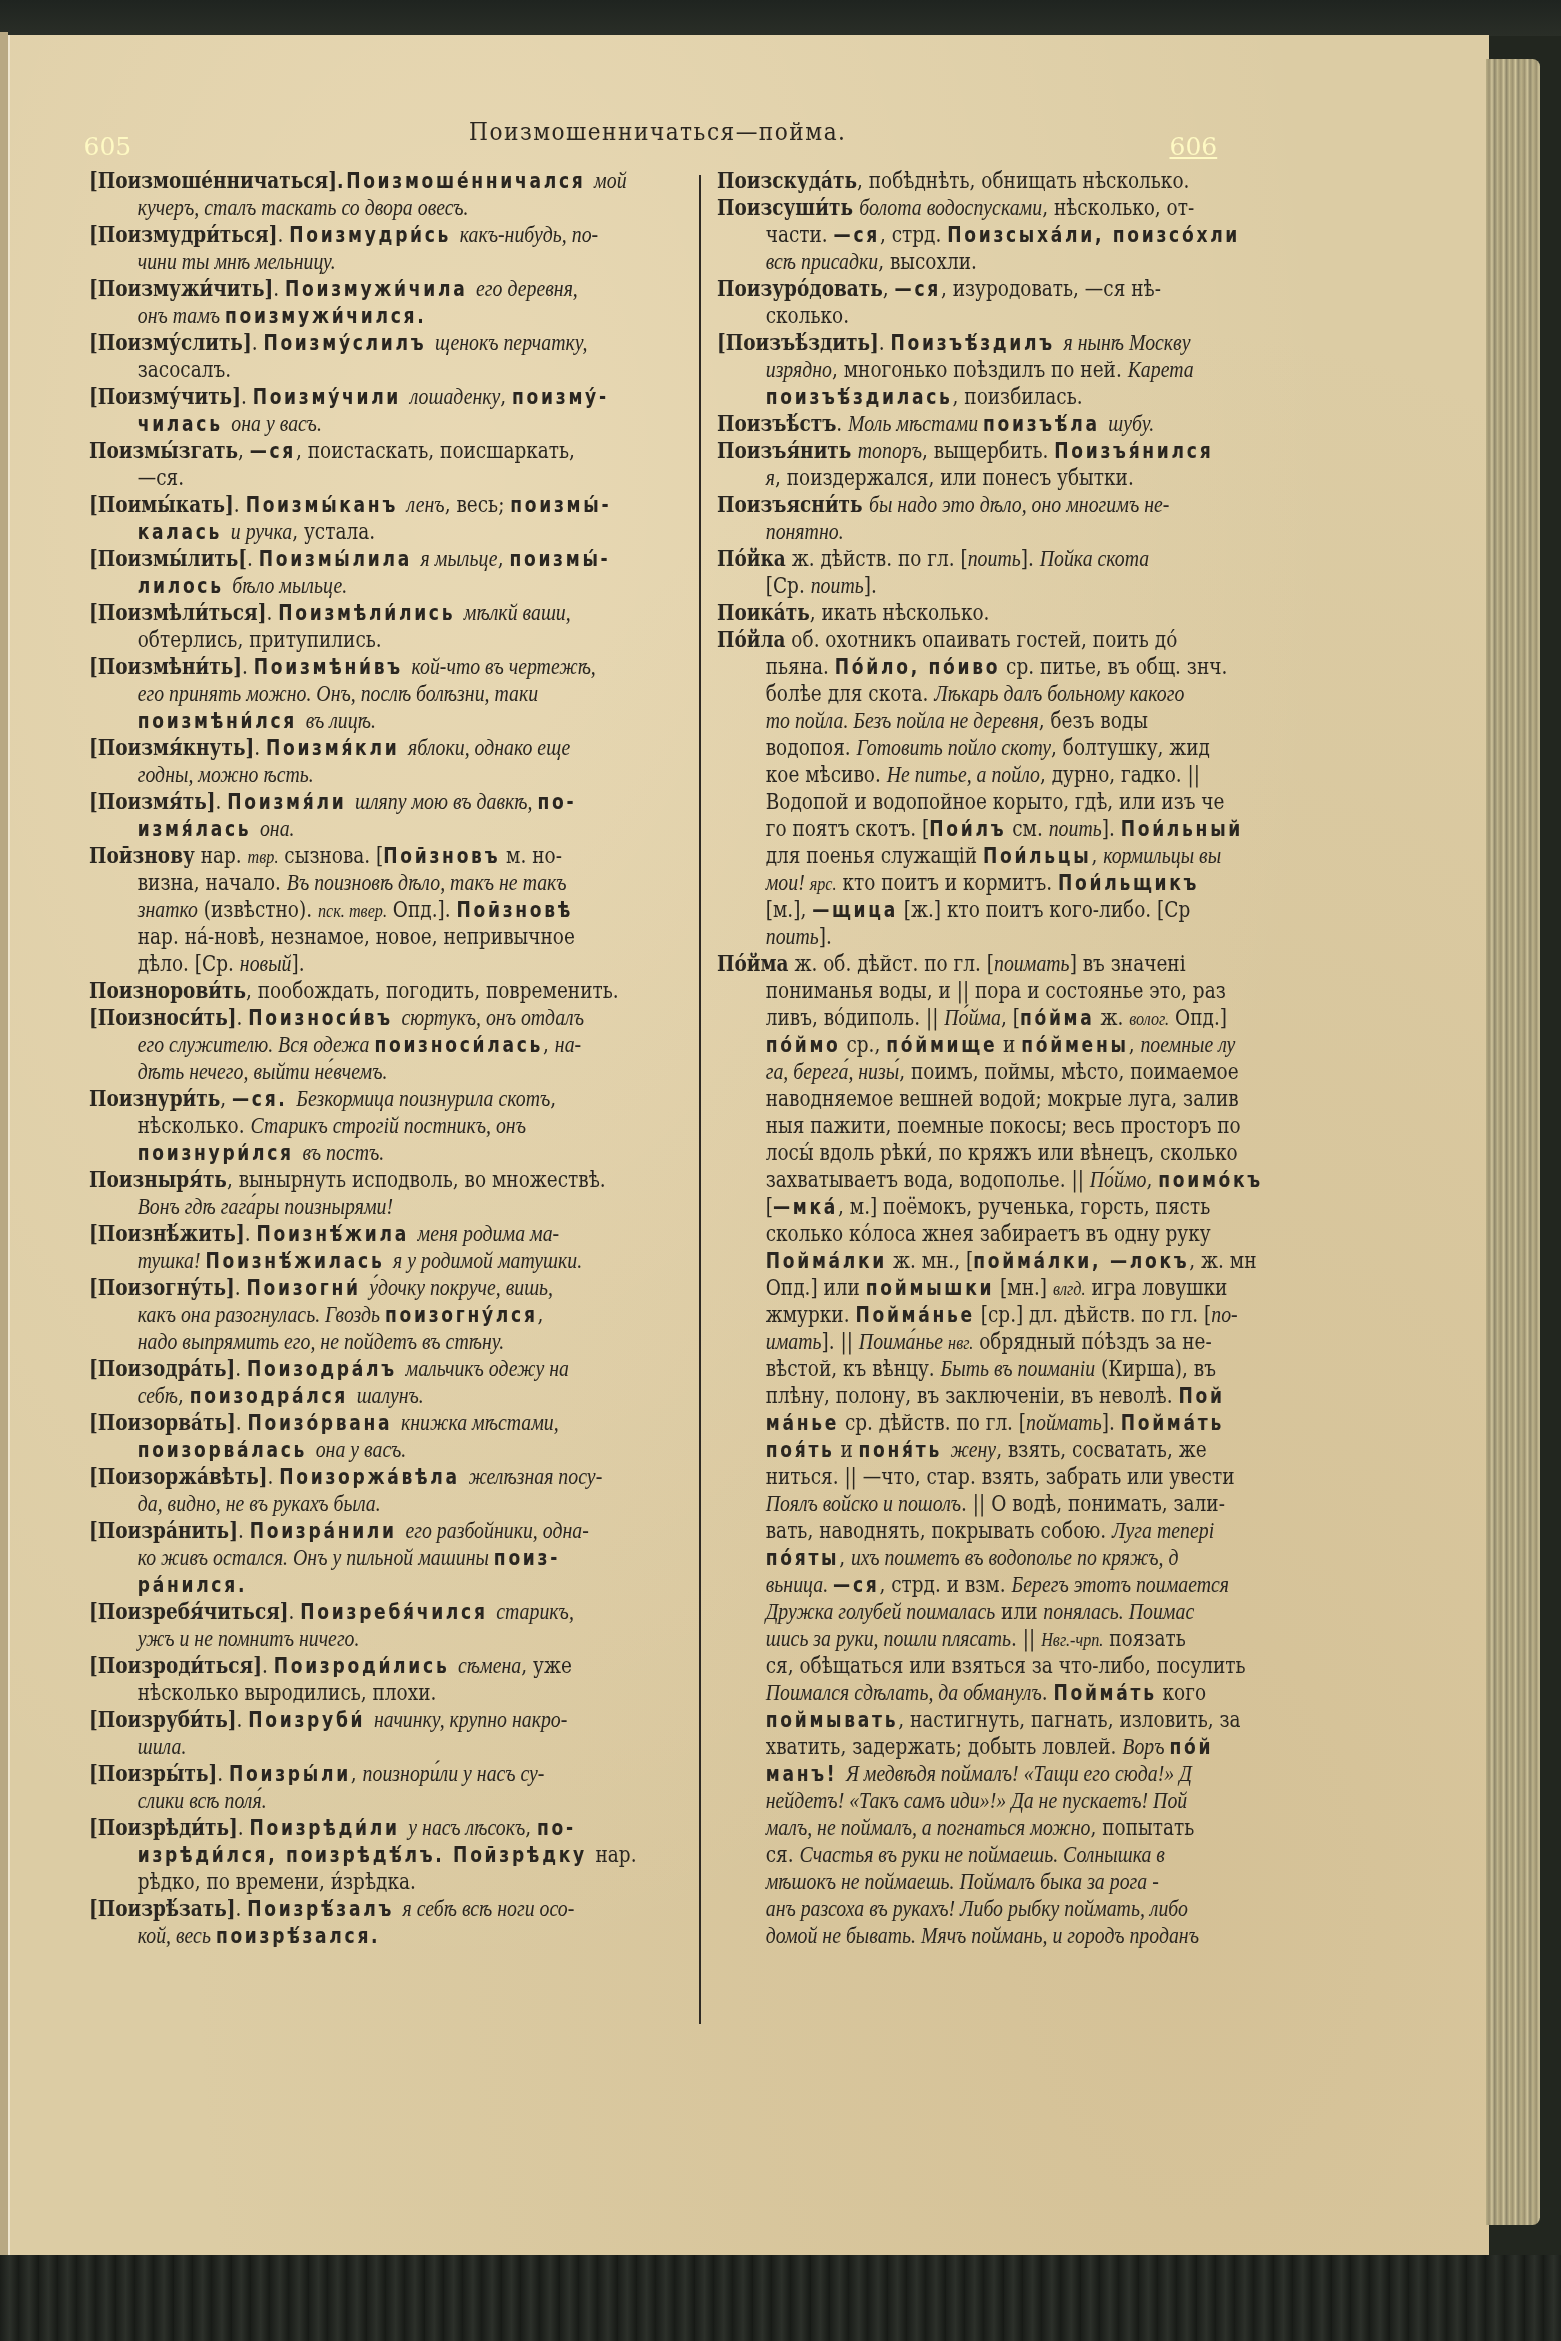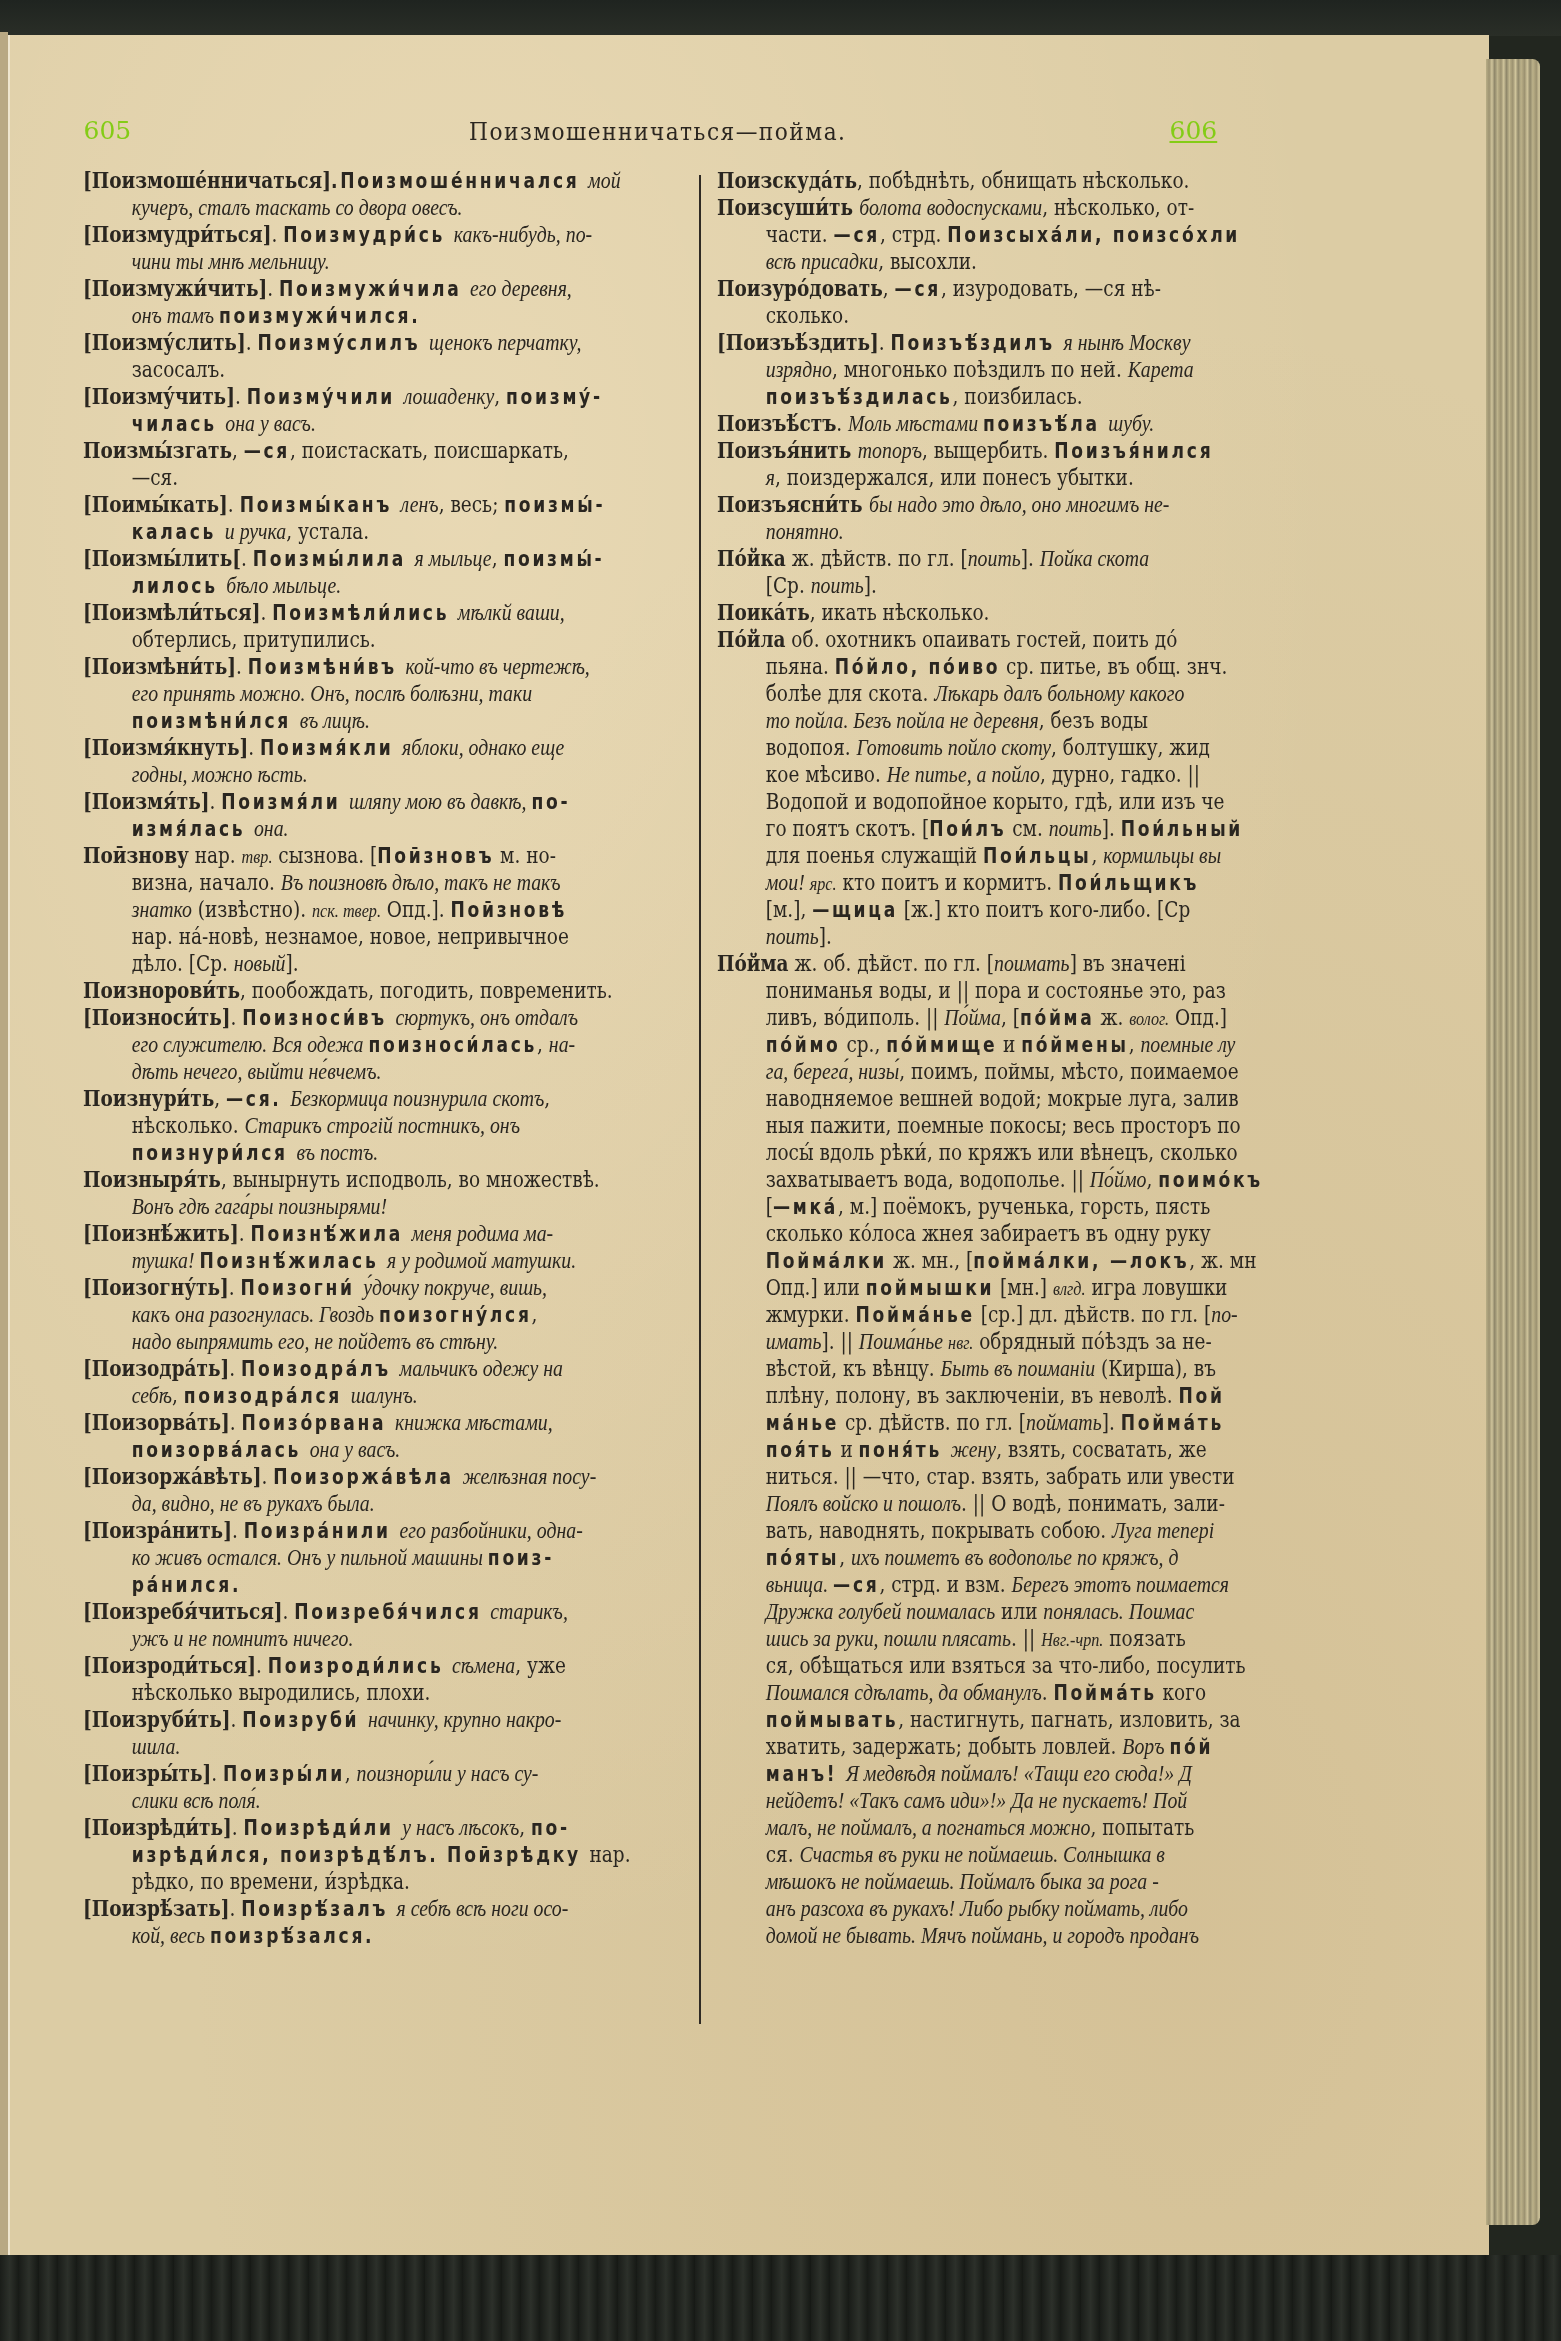--- a/index.html
+++ b/index.html
@@ -30,34 +30,34 @@
     border-radius:0 7.5px 7.5px 0;
   }
   .spine-left {
     position:absolute; left:0; top:32px; width:7.5px; height:2230px;
     background:#b8a883;
   }
   .running-head {
     position:absolute; top:116px; left:7.5px; width:1479px; height:38px;
   }
   .pgnum {
-    position:absolute; top:0; font-family:"DejaVu Serif", serif; font-size:25px; color:#84cc16;
+    position:absolute; top:16px; font-family:"DejaVu Serif", serif; font-size:25px; color:#fef9c3;
   }
   .pgnum.left { left:76px; }
   .pgnum.right { left:1162px;text-decoration:underline; }
   .title {
     position:absolute; top:2.1px; left:461px; width:483px; text-align:left;
     font-family:"DejaVu Serif", serif; font-size:23.6px; letter-spacing:1.6px; color:#2b2620;
     transform:scaleX(0.92); transform-origin:left;
   }
   .column {
     position:absolute; top:167px;
     color:#2a2620;
   }
-  .column.left { left:83px; width:617px; }
+  .column.left { left:89px; width:617px; }
   .column.right { left:708px; width:611px;margin-left:9px; }
   .divider {
     position:absolute; left:699px; top:175px; width:1.6px; height:1849px; background:#2f2a24;
   }
   .line {
     height:27px; line-height:27px; white-space:nowrap; overflow:visible;
     font-size:22px;
     transform:scaleX(0.84); transform-origin:left center;
   }
   .line.indent { padding-left:58px; }

